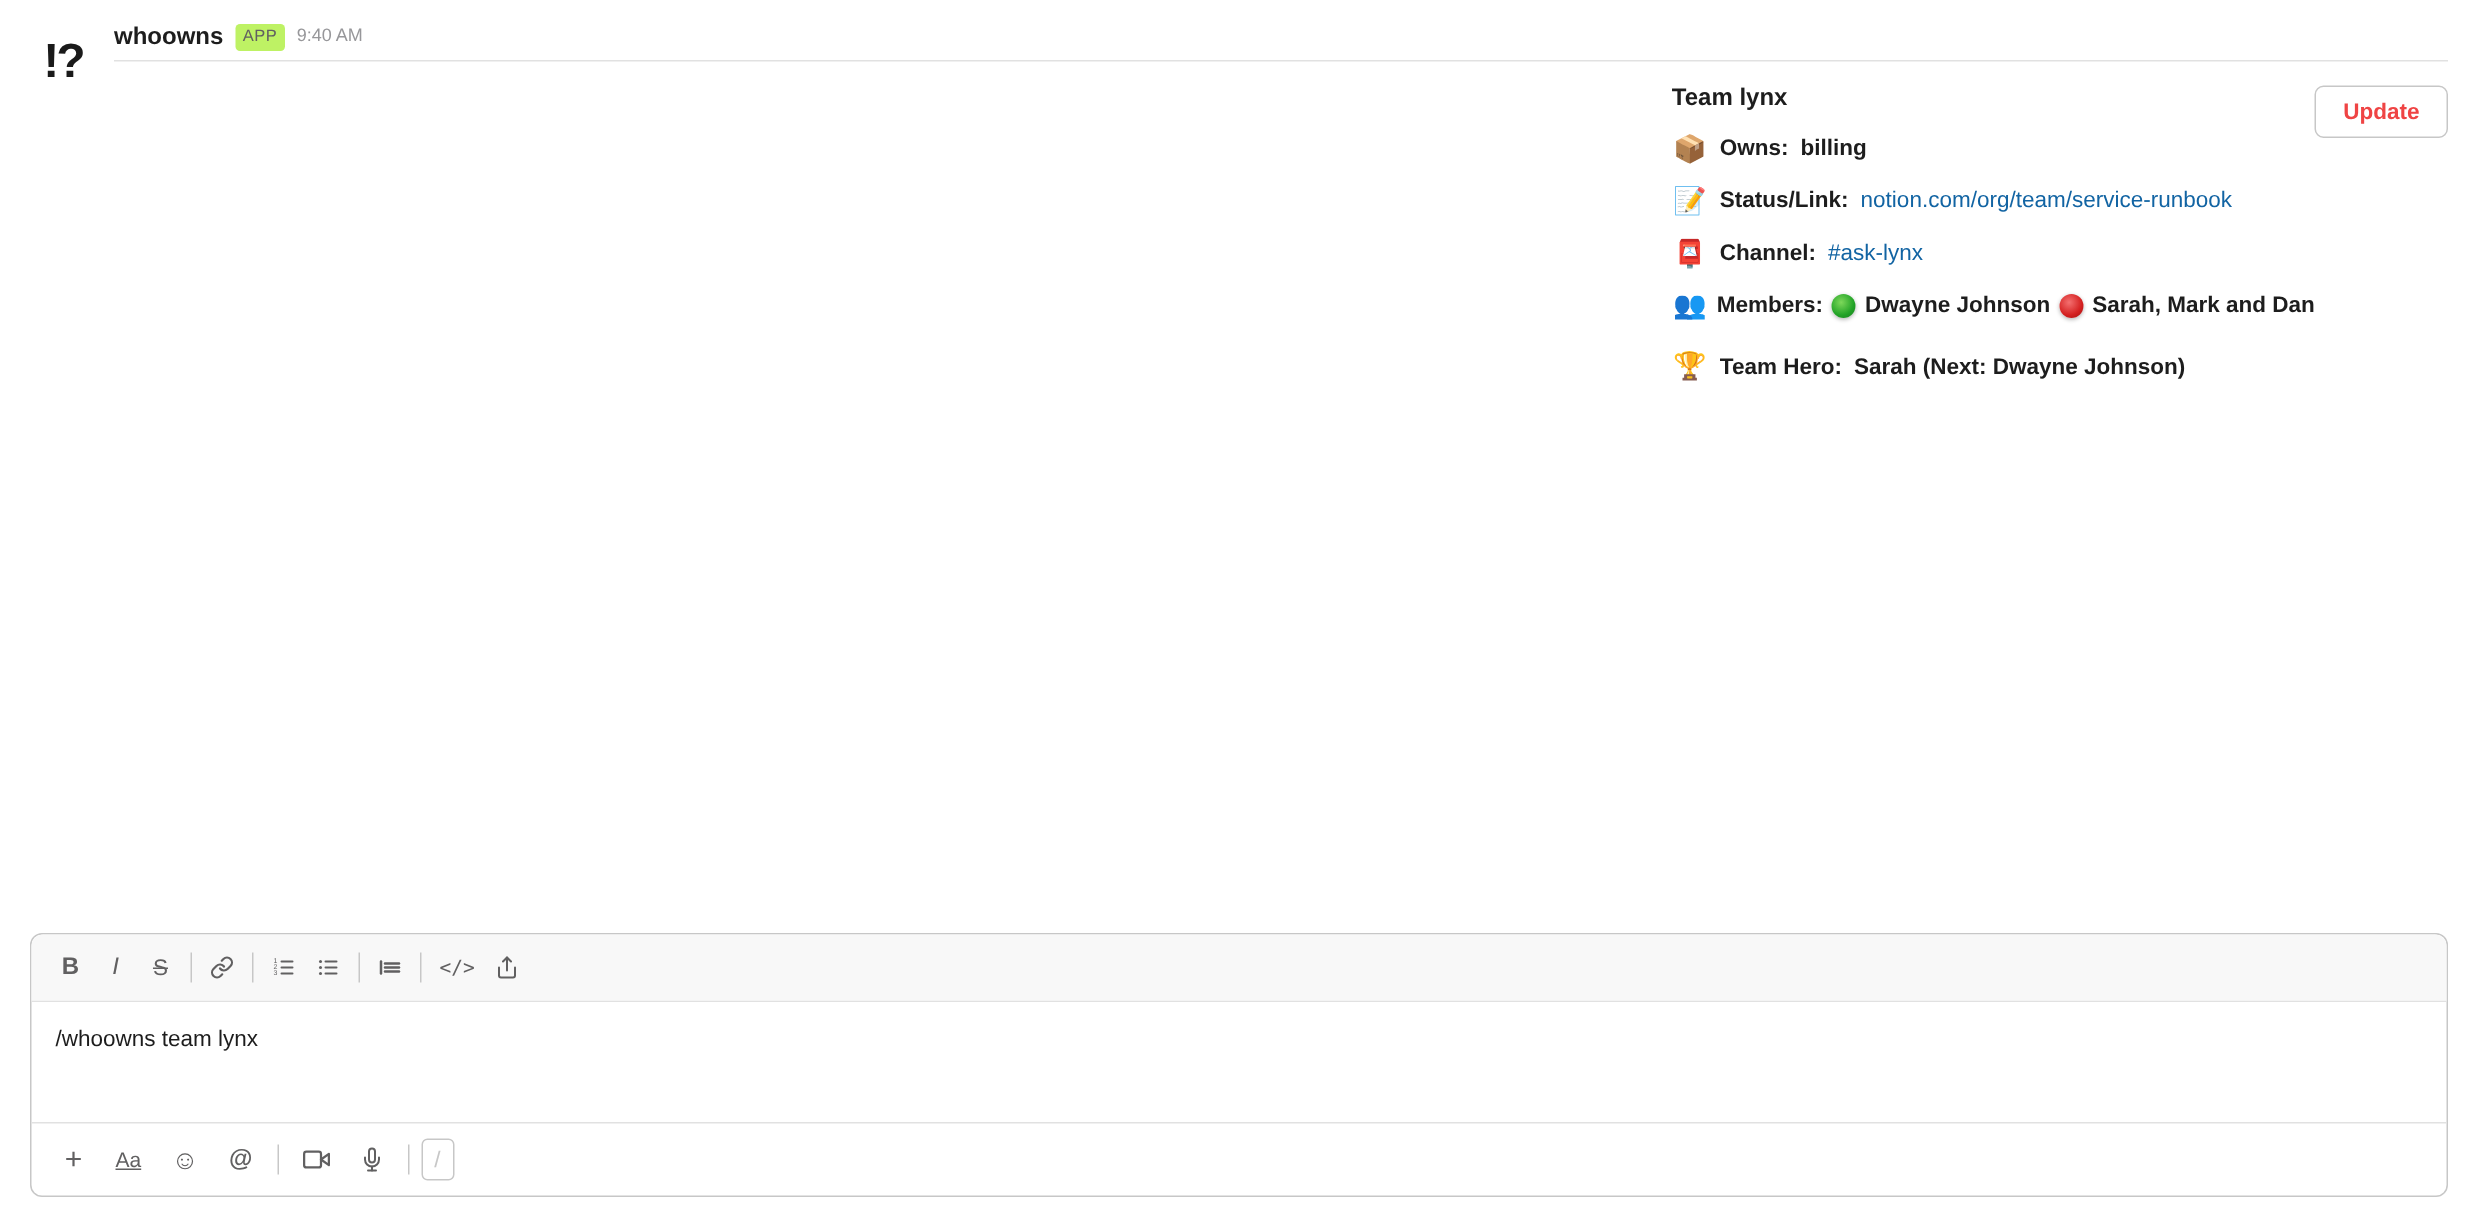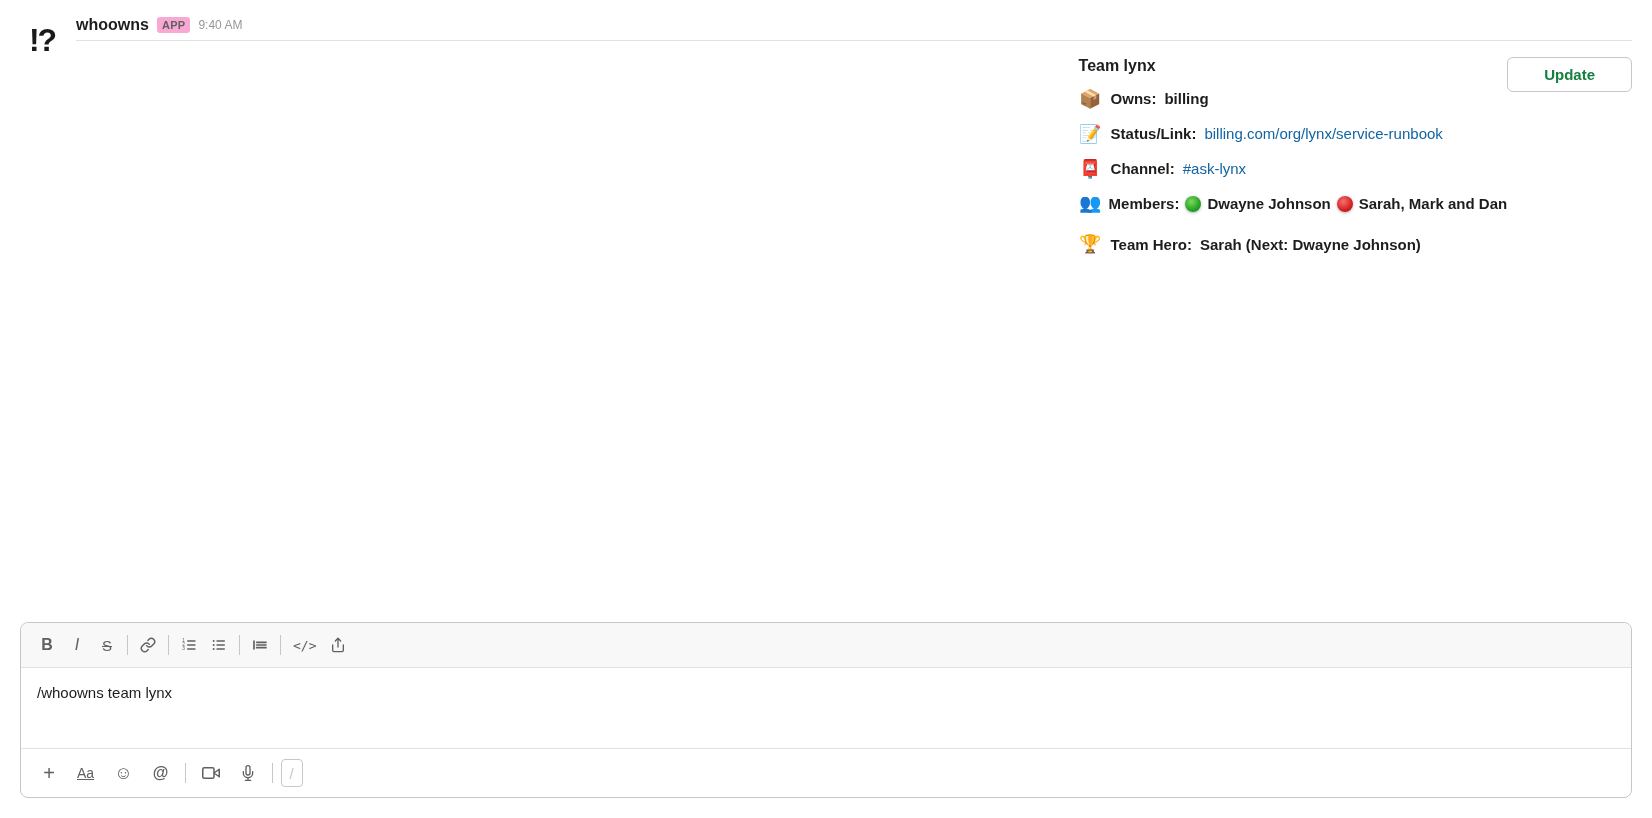--- a/index.html
+++ b/index.html
@@ -45,36 +45,35 @@
 
     .message-body {
       flex: 1;
       display: flex;
       flex-direction: column;
       gap: 0;
     }
 
     .message-header {
       display: flex;
-      align-items: center;
       gap: 8px;
       margin-bottom: 6px;
     }
 
     .app-name {
       font-size: 16px;
       font-weight: 700;
       color: #1d1d1d;
     }
 
     .app-badge {
-      background: #f9a8d4;
+      background: #bef264;
       color: #616061;
       font-size: 11px;
-      font-weight: 700;
+      font-weight: 400;
       padding: 2px 5px;
       border-radius: 3px;
       letter-spacing: 0.3px;
     }
 
     .timestamp {
       font-size: 12px;
       color: #97979a;
     }
 
@@ -163,24 +162,24 @@
 
     .status-dot.red {
       background: radial-gradient(circle at 40% 35%, #f47070, #d42020 60%, #9e1010);
       box-shadow: 0 1px 3px rgba(0,0,0,0.3);
     }
 
     .update-button {
       background: #fff;
       border: 1.5px solid #c7c7c7;
       border-radius: 6px;
-      padding: 8px 36px;
+      padding: 8px 18px;
       font-size: 15px;
       font-weight: 700;
-      color: #15803d;
+      color: #ef4444;
       cursor: pointer;
       white-space: nowrap;
       flex-shrink: 0;
     }
 
     .composer-area {
       border: 1.5px solid #c7c7c7;
       border-radius: 8px;
       margin: 10px 20px 20px 20px;
       background: #fff;
@@ -311,21 +310,21 @@
 
         <div class="info-row">
           <span class="info-emoji">📦</span>
           <span class="info-label">Owns:</span>
           <span class="info-value">billing</span>
         </div>
 
         <div class="info-row">
           <span class="info-emoji">📝</span>
           <span class="info-label">Status/Link:</span>
-          <a class="link-value" href="#">billing.com/org/lynx/service-runbook</a>
+          <a class="link-value" href="#">notion.com/org/team/service-runbook</a>
         </div>
 
         <div class="info-row">
           <span class="info-emoji">📮</span>
           <span class="info-label">Channel:</span>
           <span class="channel-value">#ask-lynx</span>
         </div>
 
         <div class="info-row members-row">
           <span class="info-emoji">👥</span>

